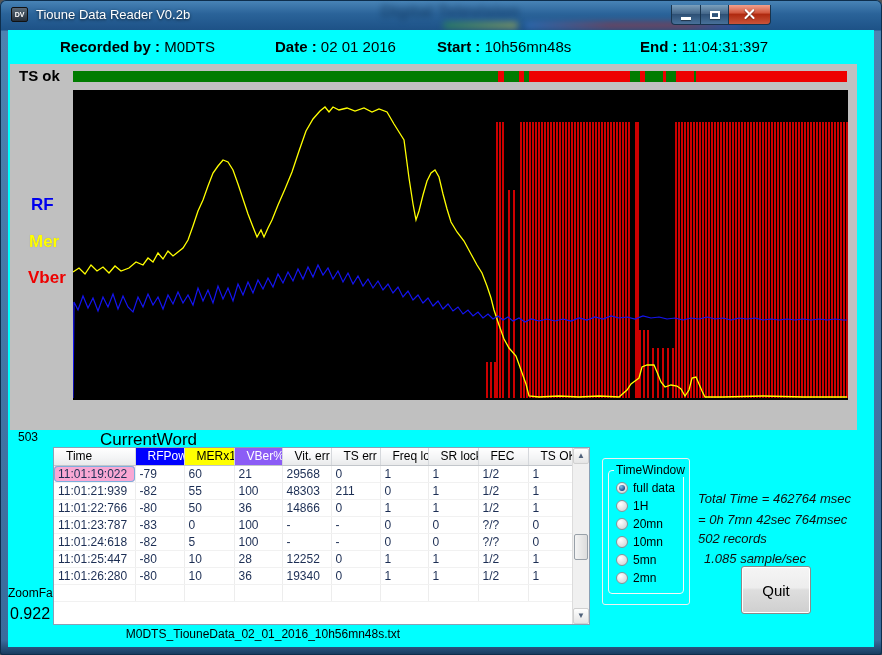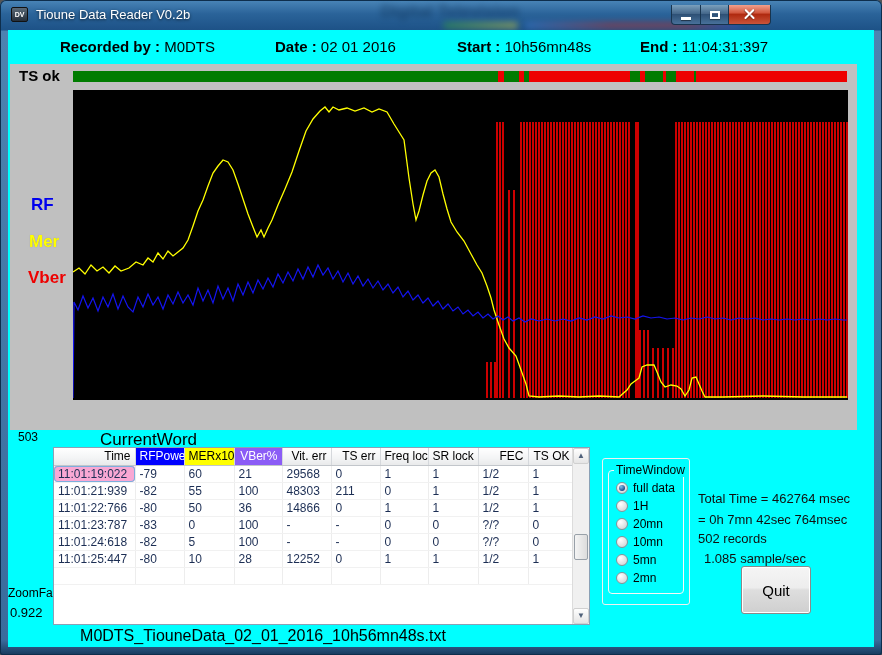--- a/index.html
+++ b/index.html
@@ -55,27 +55,27 @@
   #chart { position:absolute; left:63px; top:26px; width:775px; height:310px; background:#000; display:block; }
   .trace-label { position:absolute; font-size:17px; font-weight:bold; }
   .trace-label.rf { left:21px; top:131px; color:#0000ee;text-align:right; }
   .trace-label.mer { left:19px; top:168px; color:#ffff00; text-shadow:0 0 1px #888; }
   .trace-label.vber { left:18px; top:204px; color:#ee0000; }
 
   
   .cw-num { position:absolute; left:10px; top:400px; font-size:12px; color:#000; }
   .cw-label { position:absolute; left:92px; top:400px; font-size:17px; color:#000; }
   .zoomfac-label { position:absolute; left:0px; top:556px; font-size:12px; color:#000; }
-  .zoomfac-value { position:absolute; left:2px; top:575px; font-size:13px; color:#000; }
+  .zoomfac-value { position:absolute; left:2px; top:575px; font-size:16px; color:#000; }
 
   
   .table-wrap { position:absolute; left:45px; top:417px; width:537px; height:178px; background:#fff;
     border:1px solid #8ba0b5; overflow:hidden; }
   table { border-collapse:collapse; table-layout:fixed; width:520px; font-size:12px; color:#1c2e54; }
-  th { height:17px; font-weight:normal; text-align:right; padding:0 4px; white-space:nowrap; overflow:hidden;
+  th { height:17px; font-weight:normal; text-align:left; padding:0 12px; white-space:nowrap; overflow:hidden;
     background:linear-gradient(180deg,#ffffff,#f4f5f6 55%,#e9eaeb); color:#000;
     border-right:1px solid #d5d8dc; border-bottom:1px solid #c2c6cb; }
   td { height:17px; padding:0 4px; white-space:nowrap; overflow:hidden;
     border-right:1px solid #ededed; border-bottom:1px solid #f1f1f1; }
   td.focus { box-shadow:0 0 0 1px #7caedd inset; background:#f9a8d4; border-radius:4px; }
   .vscroll { position:absolute; right:0; top:0; width:17px; height:176px; background:#f0f0f0;
     border-left:1px solid #dcdcdc; }
   .sb-btn { position:absolute; left:0; width:16px; height:16px; background:linear-gradient(180deg,#fefefe,#e5e5e5);
     border:1px solid #d0d0d0; border-radius:2px; text-align:center; color:#50617a; font-size:8px; line-height:14px; }
   .sb-btn.up { top:0; }
@@ -99,28 +99,28 @@
   .radio-label { font-size:12px; color:#000; white-space:nowrap; }
 
   .btn { position:absolute; font-family:"Liberation Sans",sans-serif; color:#000; cursor:default; }
   .btn.load { left:704px; top:428px; width:118px; height:30px; font-size:13px; border-radius:3px;
     border:1px solid #2c628b; background:linear-gradient(180deg,#f2f2f2,#ebebeb 45%,#dbdbdb 50%,#cfcfcf);
     box-shadow:0 0 4px 1px #5fb2e8, inset 0 0 0 1px #cbe8fa; }
   .btn.quit { left:733px; top:536px; width:70px; height:48px; font-size:15px; border-radius:3px;
     border:1px solid #8a8a8a; background:linear-gradient(180deg,#f5f5f5,#ededed 45%,#dedede 50%,#cfcfcf);
     box-shadow:inset 0 0 0 1px #ffffff; }
 
-  .stat { position:absolute; font-size:13px; color:#101010; white-space:nowrap; }
+  .stat { position:absolute; font-size:13px; color:#101010; white-space:nowrap;font-style:italic; }
   .stat.s1 { left:690px; top:461px; }
   .stat.s2 { left:690px; top:482px; }
   .stat.s3 { left:690px; top:501px; }
   .stat.s4 { left:696px; top:521px; }
 
   .filename { position:absolute; left:45px; top:597px; width:420px; text-align:center;
-    font-size:16px; color:#000; }
+    font-size:12px; color:#000; }
 </style>
 </head>
 <body>
 
 <div class="window">
 
   <div class="titlebar">
     <div class="blur-text">Digital Television</div>
     <div class="smudge s1"></div>
     <div class="smudge s2"></div>
@@ -136,21 +136,21 @@
       <div class="wbtn closeb">
           <span class="glyph-close"></span>
         </div>
     </div>
   </div>
 
   <div class="client">
 
     <span class="hdr-item" style="left:52px"><b>Recorded by :</b> <span>M0DTS</span></span>
     <span class="hdr-item" style="left:267px"><b>Date :</b> <span>02 01 2016</span></span>
-    <span class="hdr-item" style="left:449px"><b>Start :</b> <span>10h56mn48s</span></span>
+    <span class="hdr-item" style="left:429px"><b>Start :</b> <span>10h56mn48s</span></span>
     <span class="hdr-item" style="left:632px"><b>End :</b> <span>11:04:31:397</span></span>
 
     <div class="panel">
       <span class="ts-label">TS ok</span>
       <div class="ts-bar" id="ts-bar">
           <div class="seg ok" style="left: 0px; width: 425px;"></div>
           <div class="seg error" style="left: 425px; width: 6px;"></div>
           <div class="seg ok" style="left: 431px; width: 15px;"></div>
           <div class="seg error" style="left: 446px; width: 5px;"></div>
           <div class="seg ok" style="left: 451px; width: 5px;"></div>
@@ -386,20 +386,32 @@
               <td>10</td>
               <td>28</td>
               <td>12252</td>
               <td>0</td>
               <td>1</td>
               <td>1</td>
               <td>1/2</td>
               <td>1</td>
             </tr>
             <tr>
+              <td>11:01:26:280</td>
+              <td>-80</td>
+              <td>10</td>
+              <td>36</td>
+              <td>19340</td>
+              <td>0</td>
+              <td>1</td>
+              <td>1</td>
+              <td>1/2</td>
+              <td>1</td>
+            </tr>
+            <tr>
               <td>&nbsp;</td>
               <td>&nbsp;</td>
               <td>&nbsp;</td>
               <td>&nbsp;</td>
               <td>&nbsp;</td>
               <td>&nbsp;</td>
               <td>&nbsp;</td>
               <td>&nbsp;</td>
               <td>&nbsp;</td>
               <td>&nbsp;</td>

